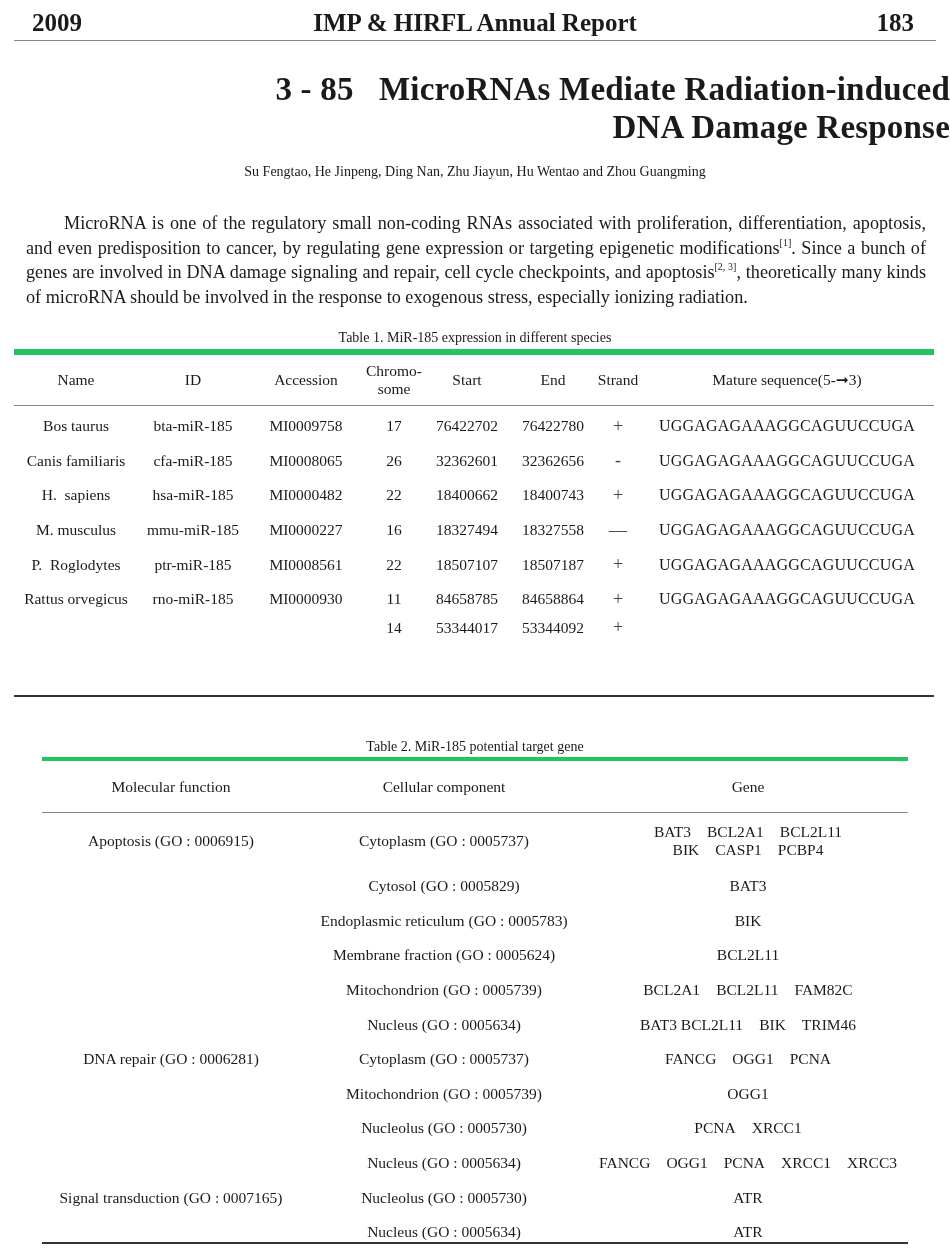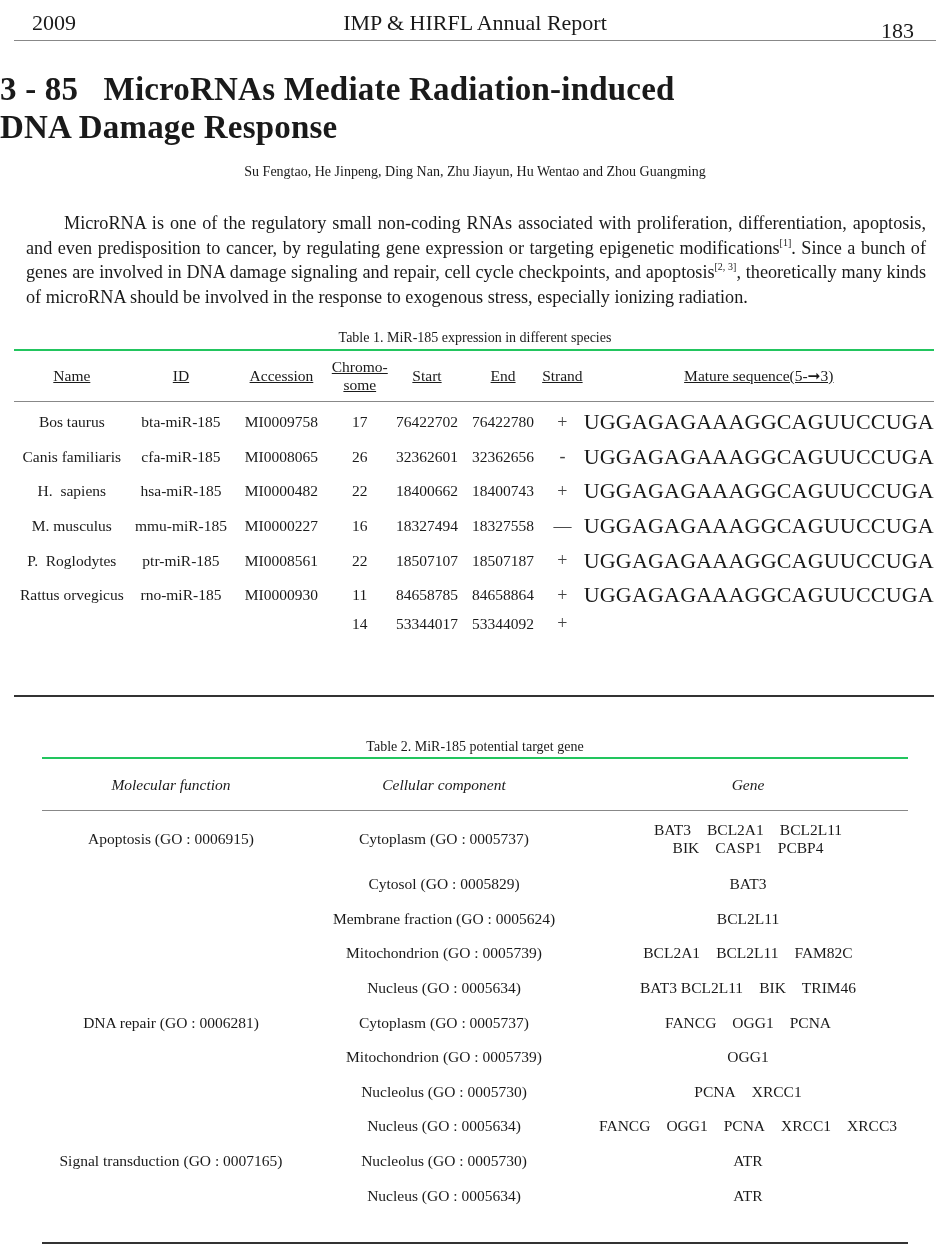--- a/index.html
+++ b/index.html
@@ -3,29 +3,29 @@
 <meta charset="utf-8">
 <style>
   html, body { margin: 0; padding: 0; background: #ffffff; }
   body {
     width: 950px; height: 1255px; position: relative; overflow: hidden;
     font-family: "Liberation Serif", "DejaVu Serif", serif; color: #1a1a1a;
   }
   .running-head {
     position: absolute; left: 14px; right: 14px; top: 8px; height: 32px;
     border-bottom: 1.5px solid #888;
-    font-size: 22px; line-height: 30px;
+    font-size: 25px; line-height: 30px; font-weight: bold;
   }
   .running-head .rh-left { position: absolute; left: 18px; top: 0; }
   .running-head .rh-center { position: absolute; left: 0; right: 0; top: 0; text-align: center; }
-  .running-head .rh-right { position: absolute; right: 22px; top: 8px; }
+  .running-head .rh-right { position: absolute; right: 22px; top: 0; }
 
   .title {
     position: absolute; left: 0; right: 0; top: 70px;
-    text-align: left; font-weight: bold; font-size: 33px; line-height: 38px;
+    text-align: right; font-weight: bold; font-size: 33px; line-height: 38px;
     letter-spacing: 0.2px;
   }
   .authors {
     position: absolute; left: 0; right: 0; top: 160px;
     text-align: center; font-size: 14px; line-height: 24px;
   }
   .abstract {
     position: absolute; left: 14px; right: 12px; top: 199px;
     font-size: 18.2px; line-height: 24.5px; text-align: justify;
     text-indent: 38px; margin: 12px;
@@ -35,36 +35,36 @@
   .caption {
     position: absolute; left: 0; right: 0; text-align: center;
     font-weight: normal; font-size: 14px; line-height: 18px;
   }
 
   
   .t1 {
     position: absolute; left: 14px; top: 349px; width: 920px;
     border-collapse: collapse; font-size: 15.5px;
   }
-  .t1 thead tr { border-top: 2px solid #22c55e; border-bottom: 1px solid #888; text-decoration: underline; }
+  .t1 thead tr { border-top: 6px solid #22c55e; border-bottom: 1px solid #888; }
   .t1 th { font-weight: normal; height: 50px; padding: 0; line-height: 18px; }
   .t1 td { text-align: center; padding: 0; height: 34.6px; white-space: nowrap; }
   .t1 tbody tr.last td { height: 21px; line-height: 21px; }
   .t1 tbody tr.pre td { height: 26px; vertical-align: bottom; }
   .t1 tbody tr.first td { padding-top: 3px; }
-  .t1 .seq { font-size: 22px; letter-spacing: 0.2px; }
+  .t1 .seq { font-size: 16px; letter-spacing: 0.2px; }
   .t1 .strand { font-size: 18px; color: #444; }
   .t1-bottom { position: absolute; left: 14px; width: 920px; top: 695px; border-top: 2px solid #333; }
 
   
   .t2 {
     position: absolute; left: 42px; top: 757px; width: 866px;
     border-collapse: collapse; font-size: 15.5px;
   }
-  .t2 thead tr { border-top: 2px solid #22c55e; border-bottom: 1px solid #888; font-style: italic; }
+  .t2 thead tr { border-top: 4px solid #22c55e; border-bottom: 1px solid #888; }
   .t2 th { font-weight: normal; height: 51px; padding: 0; }
   .t2 td { text-align: center; padding: 0; height: 34.6px; white-space: nowrap; }
   .t2 td.genes span { display: inline-block; margin: 0 8px; }
   .t2 tr.first td { height: 56px; }
   .t2 .gene-lines { line-height: 18px; }
   .t2 .gene-lines div span { margin: 0 8px; }
   .t2-bottom { position: absolute; left: 42px; width: 866px; top: 1242px; border-top: 2px solid #333; }
 </style>
 </head>
 <body>
@@ -209,20 +209,25 @@
         <div><span>BIK</span><span>CASP1</span><span>PCBP4</span></div>
       </td>
     </tr>
     <tr>
       <td></td>
       <td>Cytosol (GO : 0005829)</td>
       <td class="genes"><span>BAT3</span></td>
     </tr>
     <tr>
       <td></td>
+      <td>Endoplasmic reticulum (GO : 0005783)</td>
+      <td class="genes"><span>BIK</span></td>
+    </tr>
+    <tr>
+      <td></td>
       <td>Membrane fraction (GO : 0005624)</td>
       <td class="genes"><span>BCL2L11</span></td>
     </tr>
     <tr>
       <td></td>
       <td>Mitochondrion (GO : 0005739)</td>
       <td class="genes"><span>BCL2A1</span><span>BCL2L11</span><span>FAM82C</span></td>
     </tr>
     <tr>
       <td></td>

